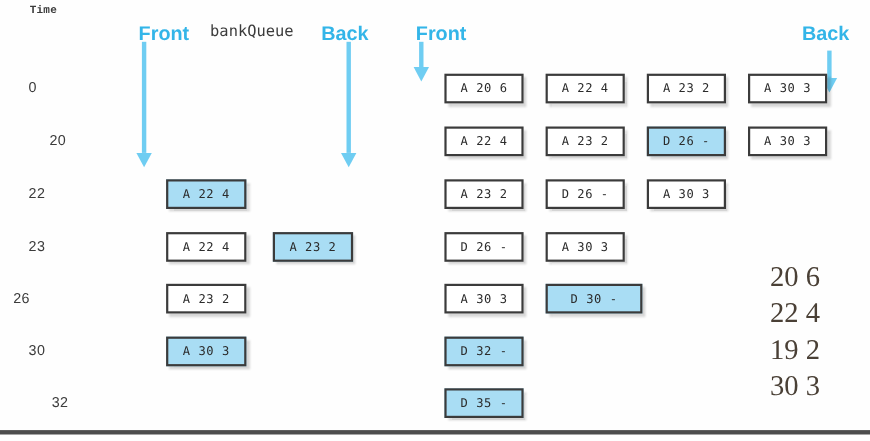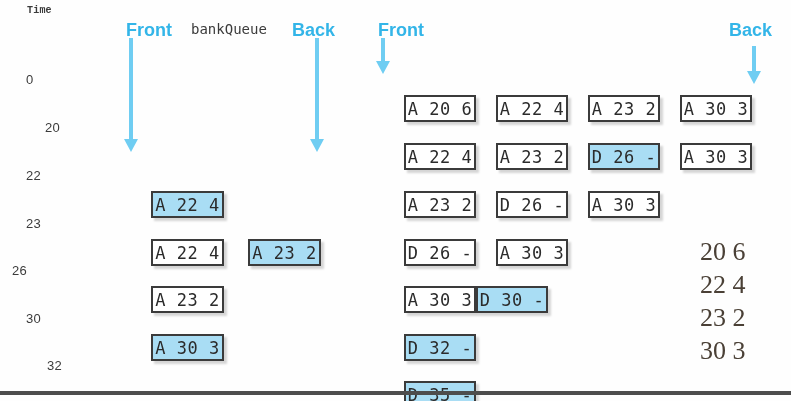--- a/index.html
+++ b/index.html
@@ -77,25 +77,24 @@
     position: absolute;
     height: 27px;
     box-sizing: border-box;
     border: 2px solid #3b3b3b;
     background: #ffffff;
     box-shadow: 3px 3px 2px rgba(0,0,0,0.16);
     display: flex;
     align-items: center;
     justify-content: center;
     font-family: "DejaVu Sans Mono", "Liberation Mono", monospace;
-    font-size: 17px;
+    font-size: 11px;
     color: #2b2b2b;
     letter-spacing: .5px;
     white-space: pre;
-    margin-top: 28px;
   }
   .cell.hl { background: #a9ddf4; }
 
   
   .num-row {
     position: absolute;
     font-family: "Liberation Serif", "DejaVu Serif", serif;
     font-size: 26px;
     color: #4a4036;
     white-space: pre;
@@ -167,26 +166,26 @@
       <div class="cell" style="left: 404px; top: 115px; width: 72px;">A 22 4</div>
       <div class="cell" style="left: 496px; top: 115px; width: 72px;">A 23 2</div>
       <div class="cell hl" style="left: 588px; top: 115px; width: 72px;">D 26 -</div>
       <div class="cell" style="left: 680px; top: 115px; width: 72px;">A 30 3</div>
       <div class="cell" style="left: 404px; top: 163px; width: 72px;">A 23 2</div>
       <div class="cell" style="left: 496px; top: 163px; width: 72px;">D 26 -</div>
       <div class="cell" style="left: 588px; top: 163px; width: 72px;">A 30 3</div>
       <div class="cell" style="left: 404px; top: 211px; width: 72px;">D 26 -</div>
       <div class="cell" style="left: 496px; top: 211px; width: 72px;">A 30 3</div>
       <div class="cell" style="left: 404px; top: 258px; width: 72px;">A 30 3</div>
-      <div class="cell hl" style="left: 476px; top: 258px; width: 72px;">D 30 -</div>
+      <div class="cell hl" style="left: 496px; top: 258px; width: 88px;">D 30 -</div>
       <div class="cell hl" style="left: 404px; top: 306px; width: 72px;">D 32 -</div>
       <div class="cell hl" style="left: 404px; top: 353px; width: 72px;">D 35 -</div>
     </div>
 
   <div id="summary-numbers">
       <div class="num-row" style="left: 700px; top: 237px;">20 6</div>
       <div class="num-row" style="left: 700px; top: 270px;">22 4</div>
-      <div class="num-row" style="left: 700px; top: 303px;">23 2</div>
+      <div class="num-row" style="left: 700px; top: 303px;">19 2</div>
       <div class="num-row" style="left: 700px; top: 336px;">30 3</div>
     </div>
 
   <div class="bottom-rule" style="top:391px;"></div>
 </div>
 
 </body></html>

